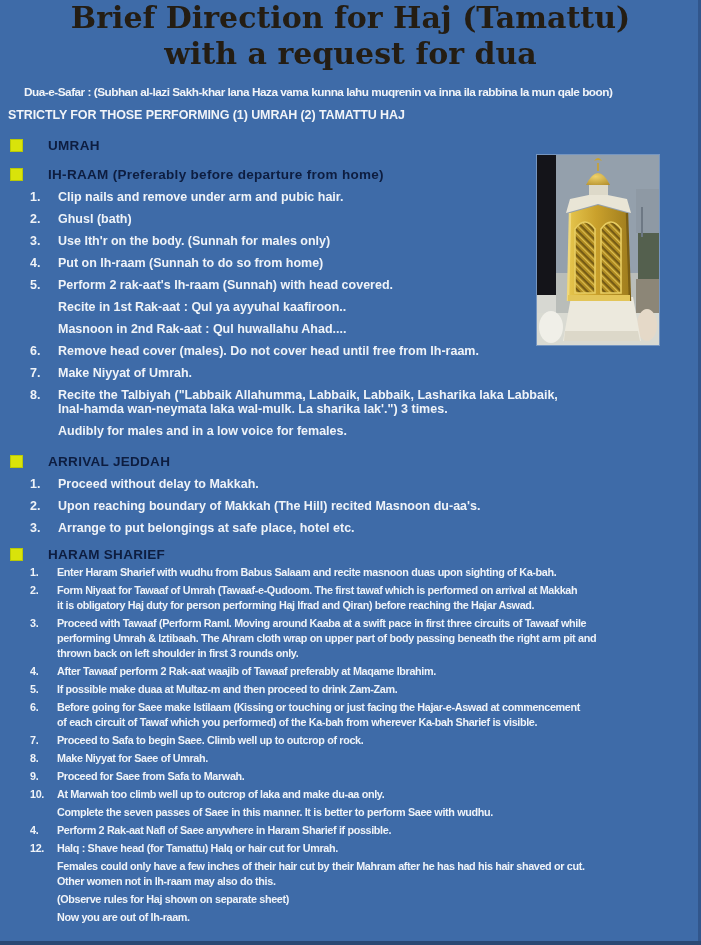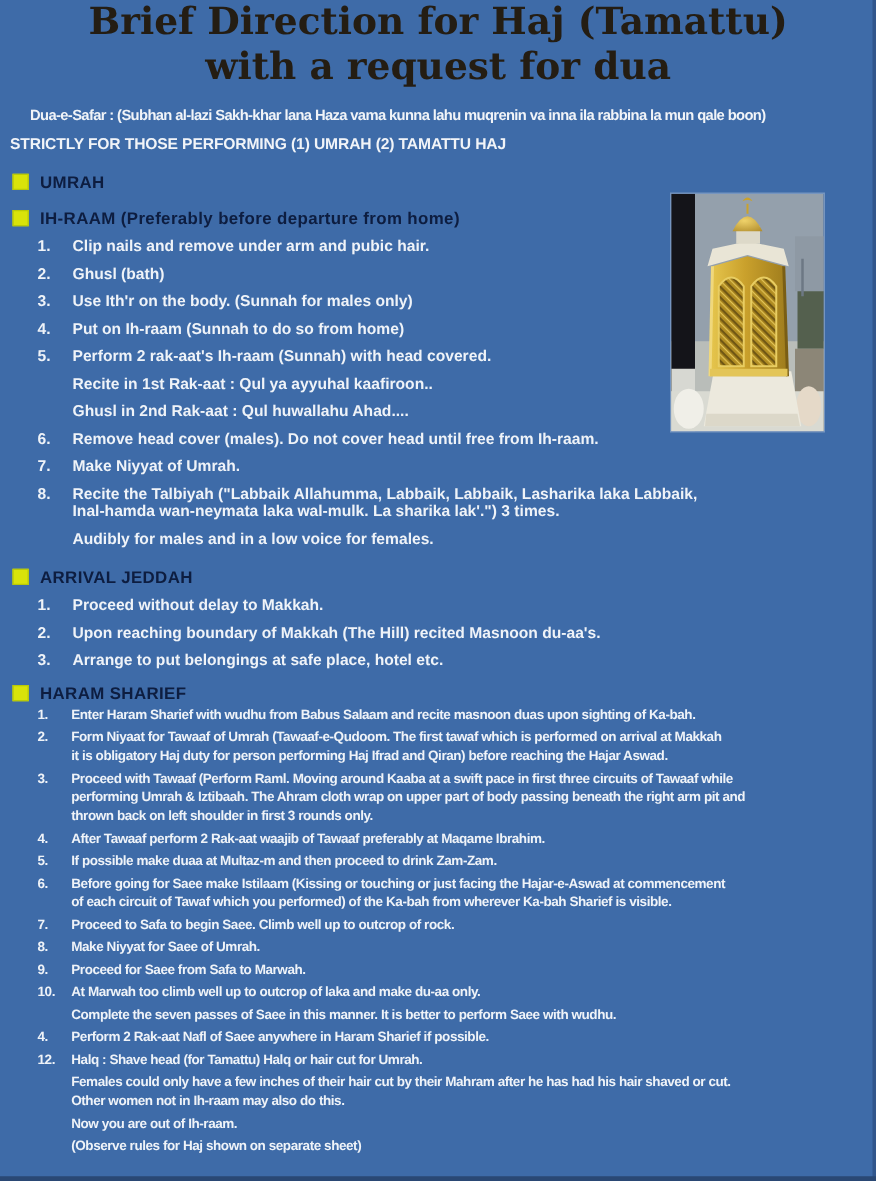--- a/index.html
+++ b/index.html
@@ -19,21 +19,21 @@
   }
   .lead{
     color:#f1f4f8;font-weight:bold;padding-left:8px;
   }
   .dua{margin-top:13px;font-size:11.8px;letter-spacing:-0.5px;white-space:nowrap;padding-left:24px;}
   .strictly{margin-top:9px;font-size:12.5px;letter-spacing:-0.1px;}
 
   .section{margin:0;}
   .section-heading{
     display:flex;align-items:center;margin-top:14px;padding-left:10px;
-    color:#0d1d40;font-weight:bold;font-size:13.5px;letter-spacing:0.3px;
+    color:#0d1d40;font-weight:bold;font-size:13.5px;letter-spacing:0.3px;gap:16px;
   }
   .bullet{
     width:13px;height:13px;flex:none;margin-right:9px;
     background:#d9e30a;border:1px solid #b9c907;box-sizing:border-box;
   }
   .sec-umrah .section-heading{margin-top:16px;}
   .sec-arrival-jeddah .section-heading{margin-top:16px;}
   .sec-haram-sharief .section-heading{margin-top:12px;}
 
   .item{
@@ -98,21 +98,21 @@
         <div class="item">
           <span class="num">5.</span>
           <span class="txt">Perform 2 rak-aat's Ih-raam (Sunnah) with head covered.</span>
         </div>
         <div class="item note">
           <span class="num"></span>
           <span class="txt">Recite in 1st Rak-aat : Qul ya ayyuhal kaafiroon..</span>
         </div>
         <div class="item note">
           <span class="num"></span>
-          <span class="txt">Ghusl in 2nd Rak-aat : Qul huwallahu Ahad....</span>
+          <span class="txt">Masnoon in 2nd Rak-aat : Qul huwallahu Ahad....</span>
         </div>
         <div class="item">
           <span class="num">6.</span>
           <span class="txt">Remove head cover (males). Do not cover head until free from Ih-raam.</span>
         </div>
         <div class="item">
           <span class="num">7.</span>
           <span class="txt">Make Niyyat of Umrah.</span>
         </div>
         <div class="item">
@@ -204,25 +204,25 @@
           <span class="num">12.</span>
           <span class="txt">Halq : Shave head (for Tamattu) Halq or hair cut for Umrah.</span>
         </div>
         <div class="item note">
           <span class="num"></span>
           <span class="txt">Females could only have a few inches of their hair cut by their Mahram after he has had his hair shaved or cut.
 Other women not in Ih-raam may also do this.</span>
         </div>
         <div class="item note">
           <span class="num"></span>
+          <span class="txt">(Observe rules for Haj shown on separate sheet)</span>
+        </div>
+        <div class="item note">
+          <span class="num"></span>
           <span class="txt">Now you are out of Ih-raam.</span>
-        </div>
-        <div class="item note">
-          <span class="num"></span>
-          <span class="txt">(Observe rules for Haj shown on separate sheet)</span>
         </div>
       </div>
     </div>
 
   <div class="photo">
     <svg width="122" height="190" viewBox="0 0 122 190" xmlns="http://www.w3.org/2000/svg">
       <defs>
         <linearGradient id="gold" x1="0" y1="0" x2="1" y2="0">
           <stop offset="0" stop-color="#e6c64e"></stop>
           <stop offset="0.45" stop-color="#caa12c"></stop>

